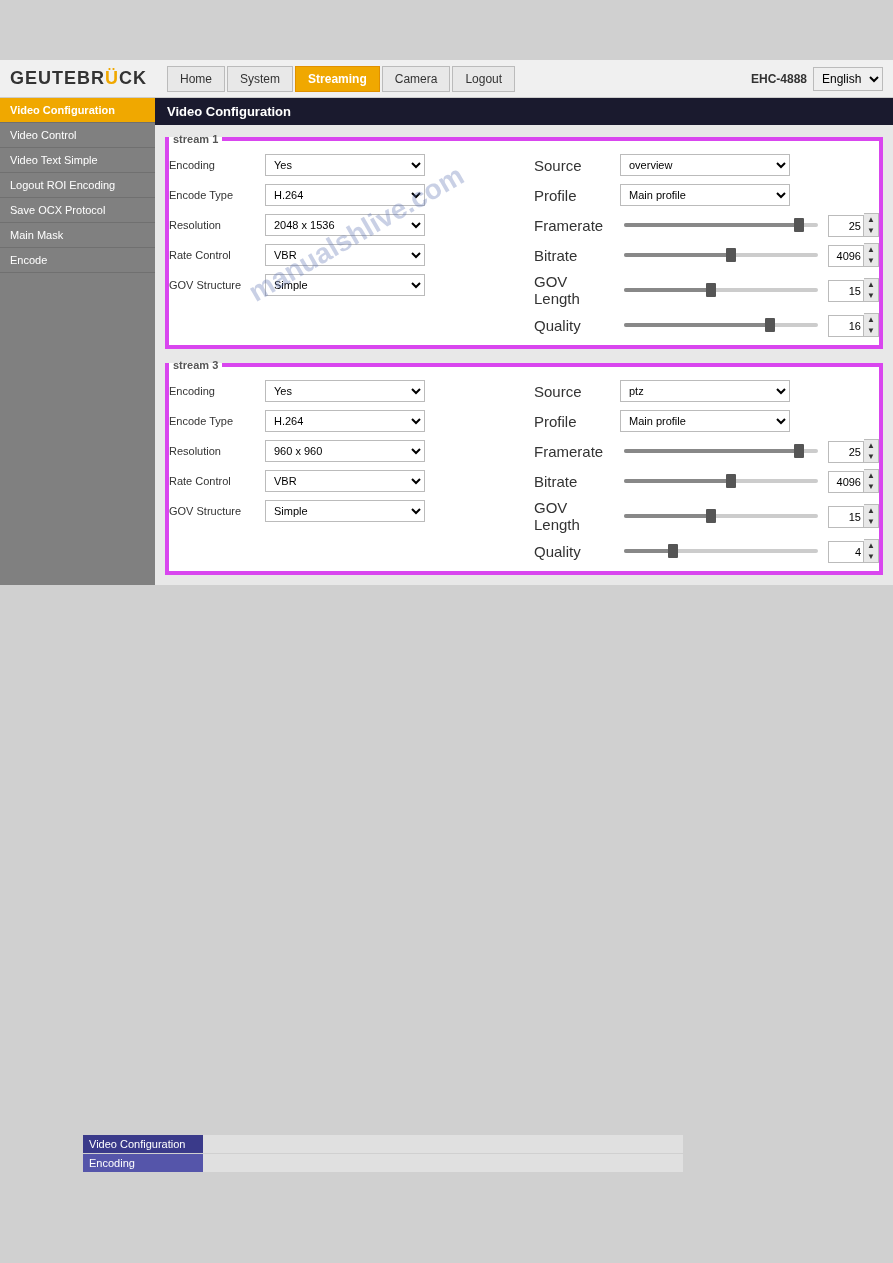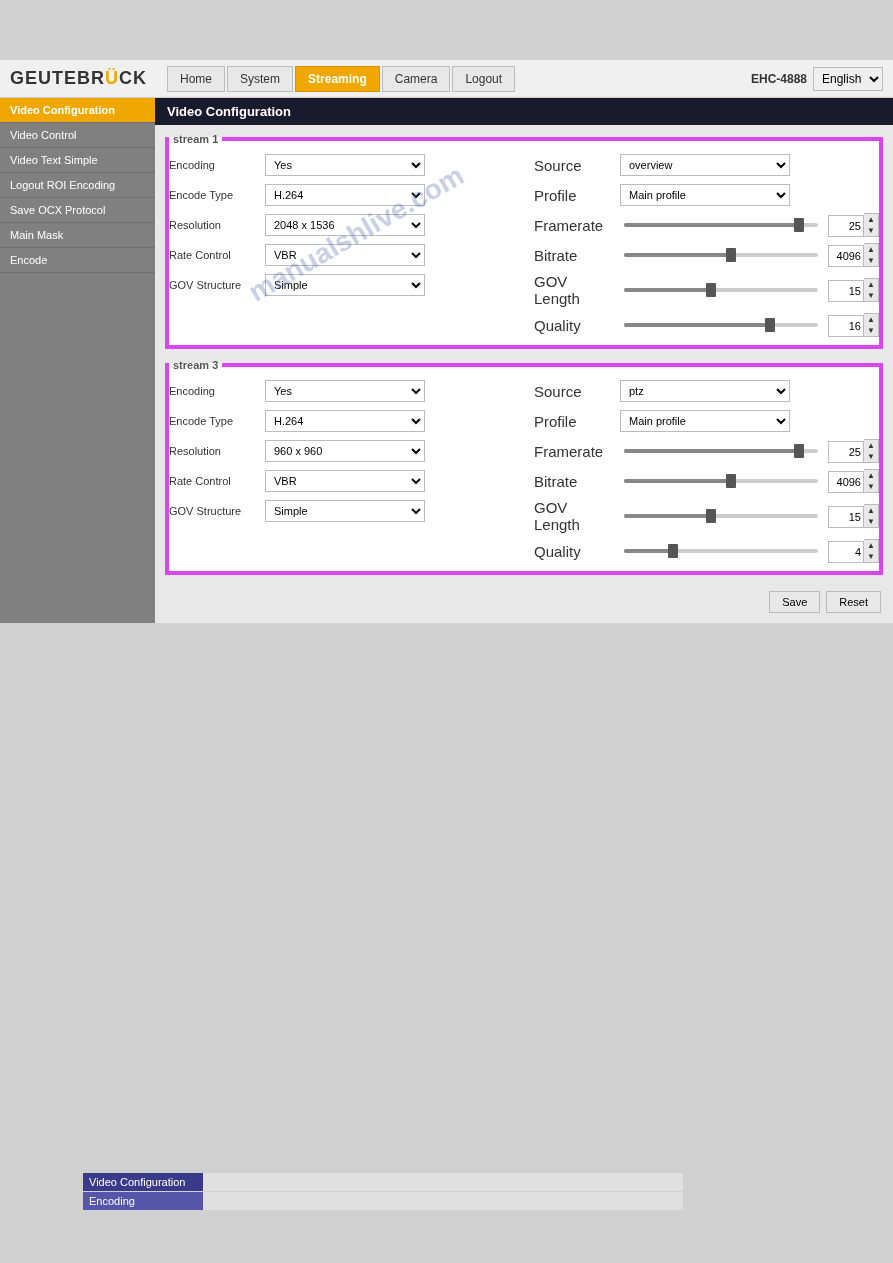--- a/index.html
+++ b/index.html
@@ -362,24 +362,20 @@
                 <div class="spin-btns">
                   <div class="spin-btn">▲</div>
                   <div class="spin-btn">▼</div>
                 </div>
               </div>
             </div>
           </div>
         </div>
       </fieldset>
 
-      <div class="buttons-row">
-        <button class="btn">Save</button>
-        <button class="btn">Reset</button>
-      </div>
 
     </div>
   </div>
 
   <div class="bottom-bar" style="margin-top: 550px;">
     <div style="display:flex; margin-left:83px; width:600px;">
       <div style="background:#3a3a8a; color:#fff; font-size:11px; padding:1px 6px; width:120px; height:18px; line-height:16px;">Video Configuration</div>
       <div style="background:#e0e0e0; height:18px; flex:1;"></div>
     </div>
     <div style="display:flex; margin-left:83px; width:600px; margin-top:1px;">

